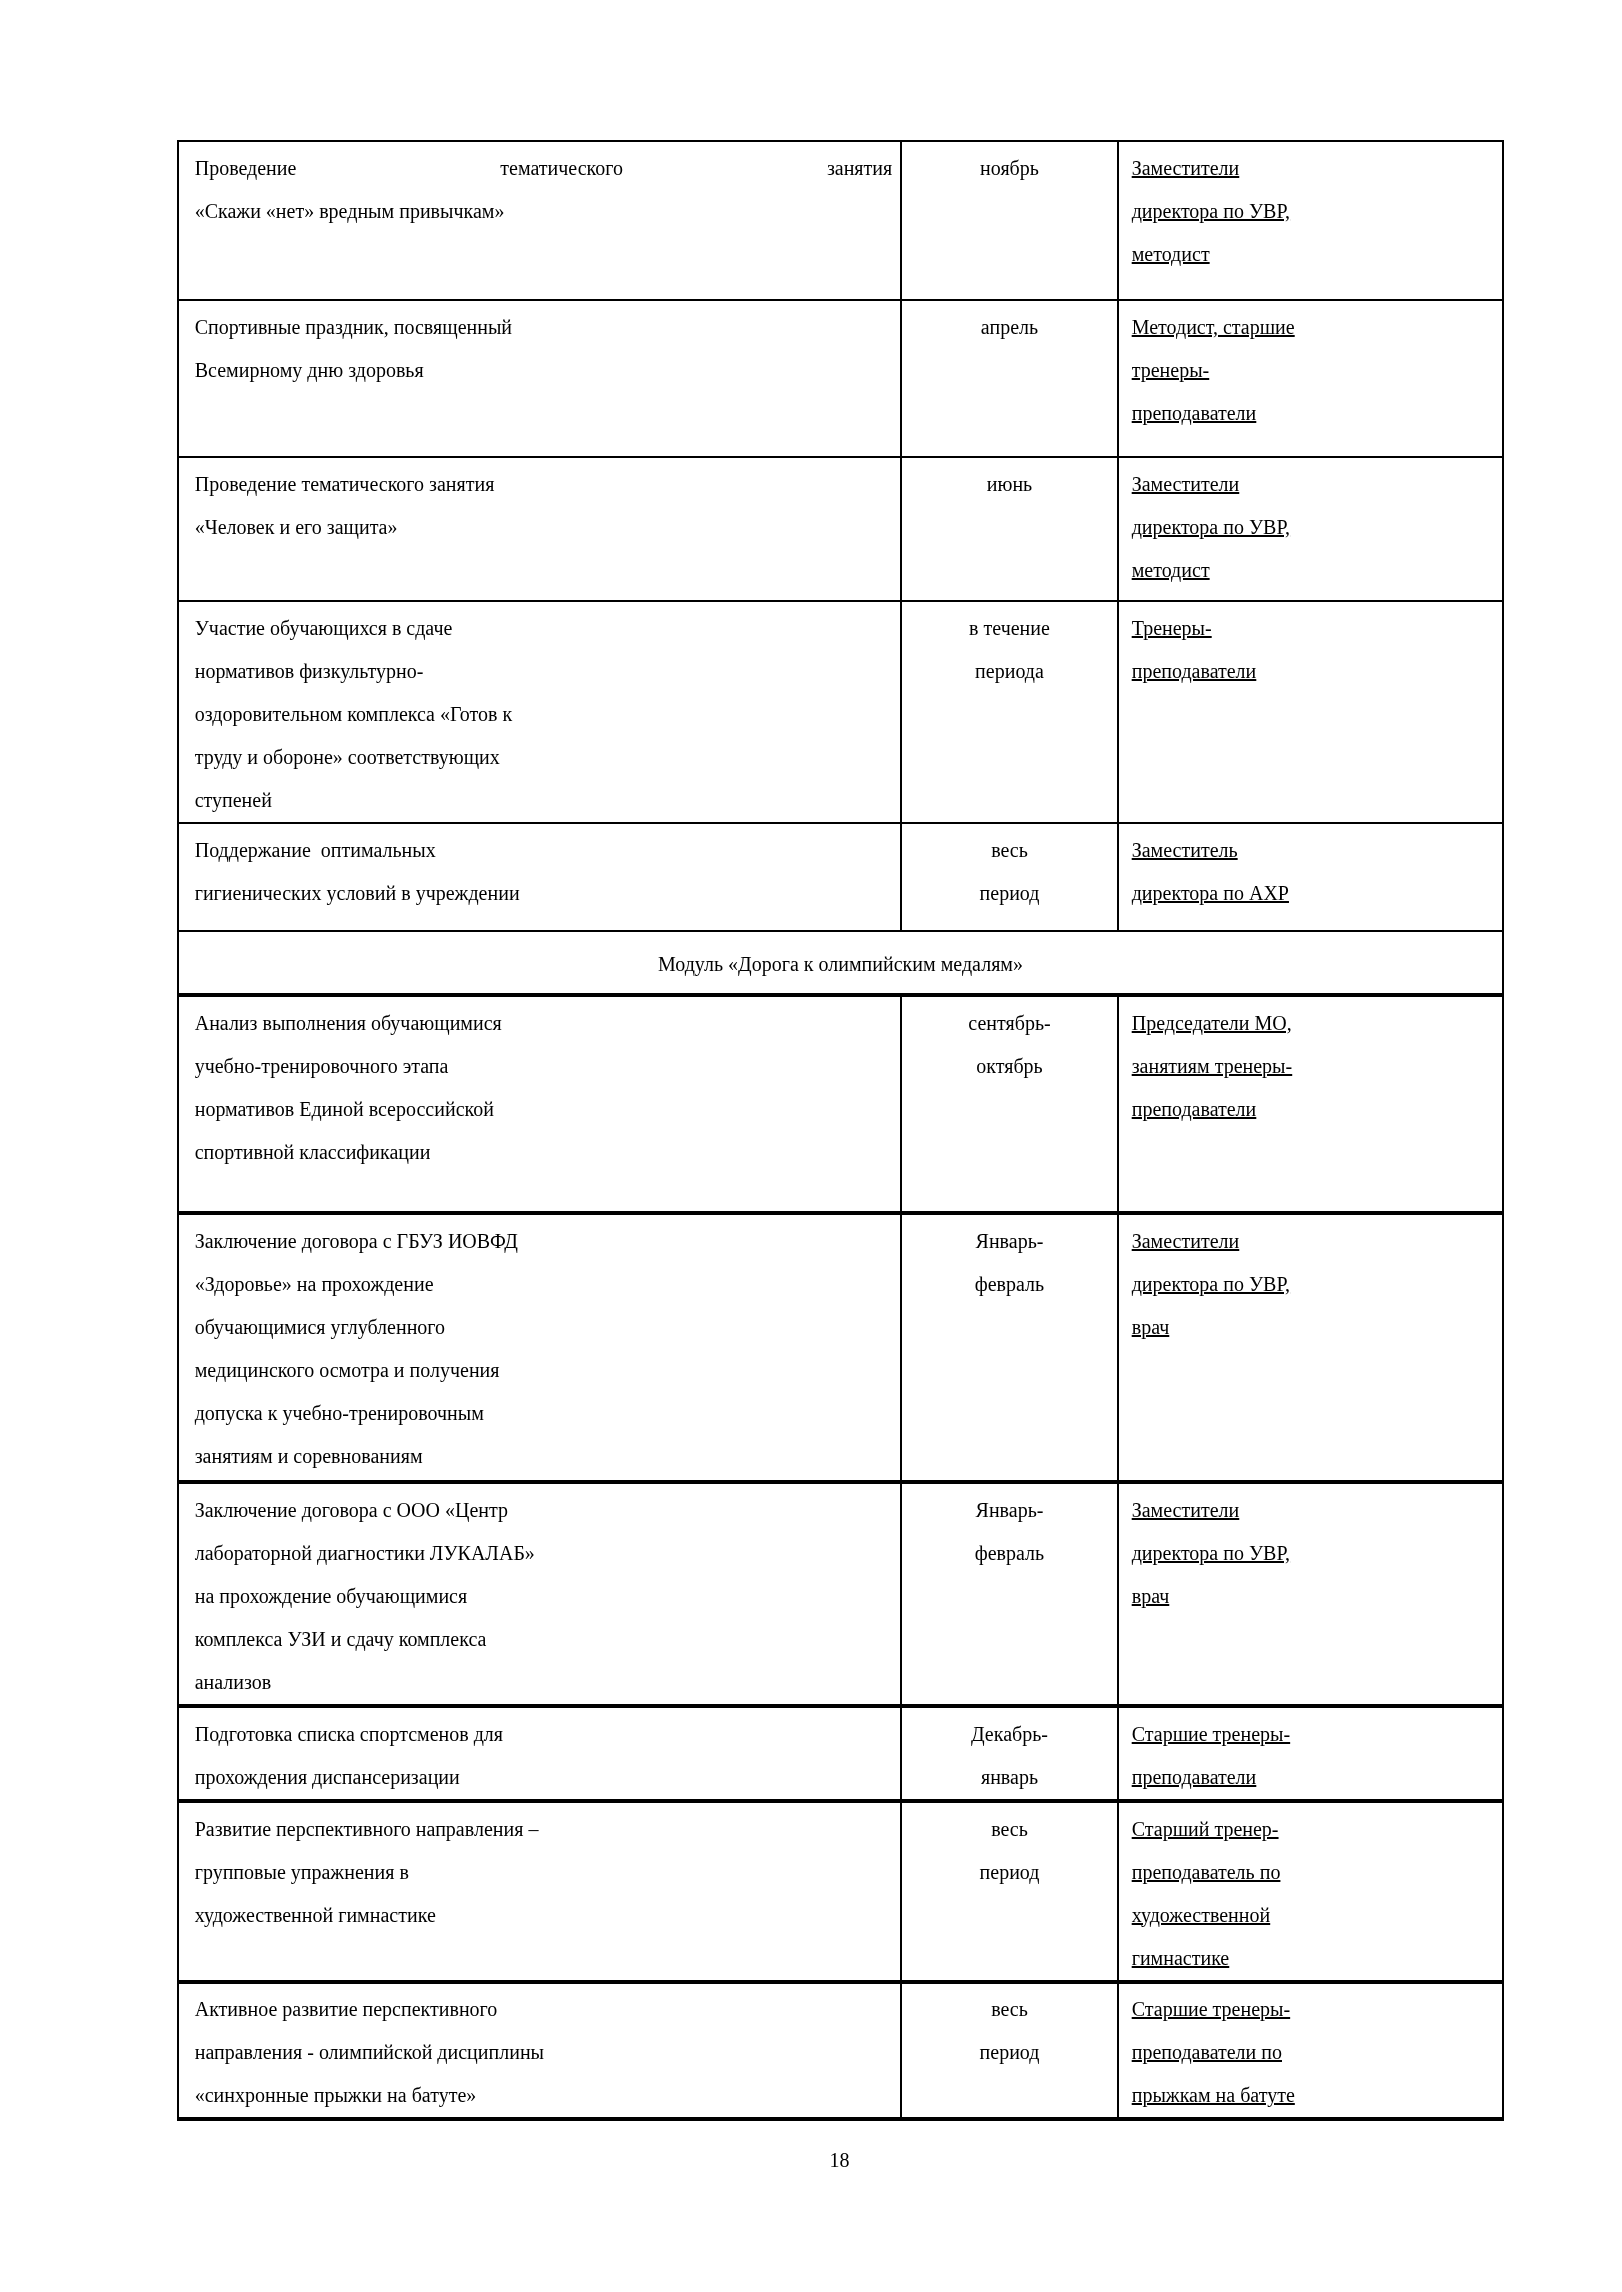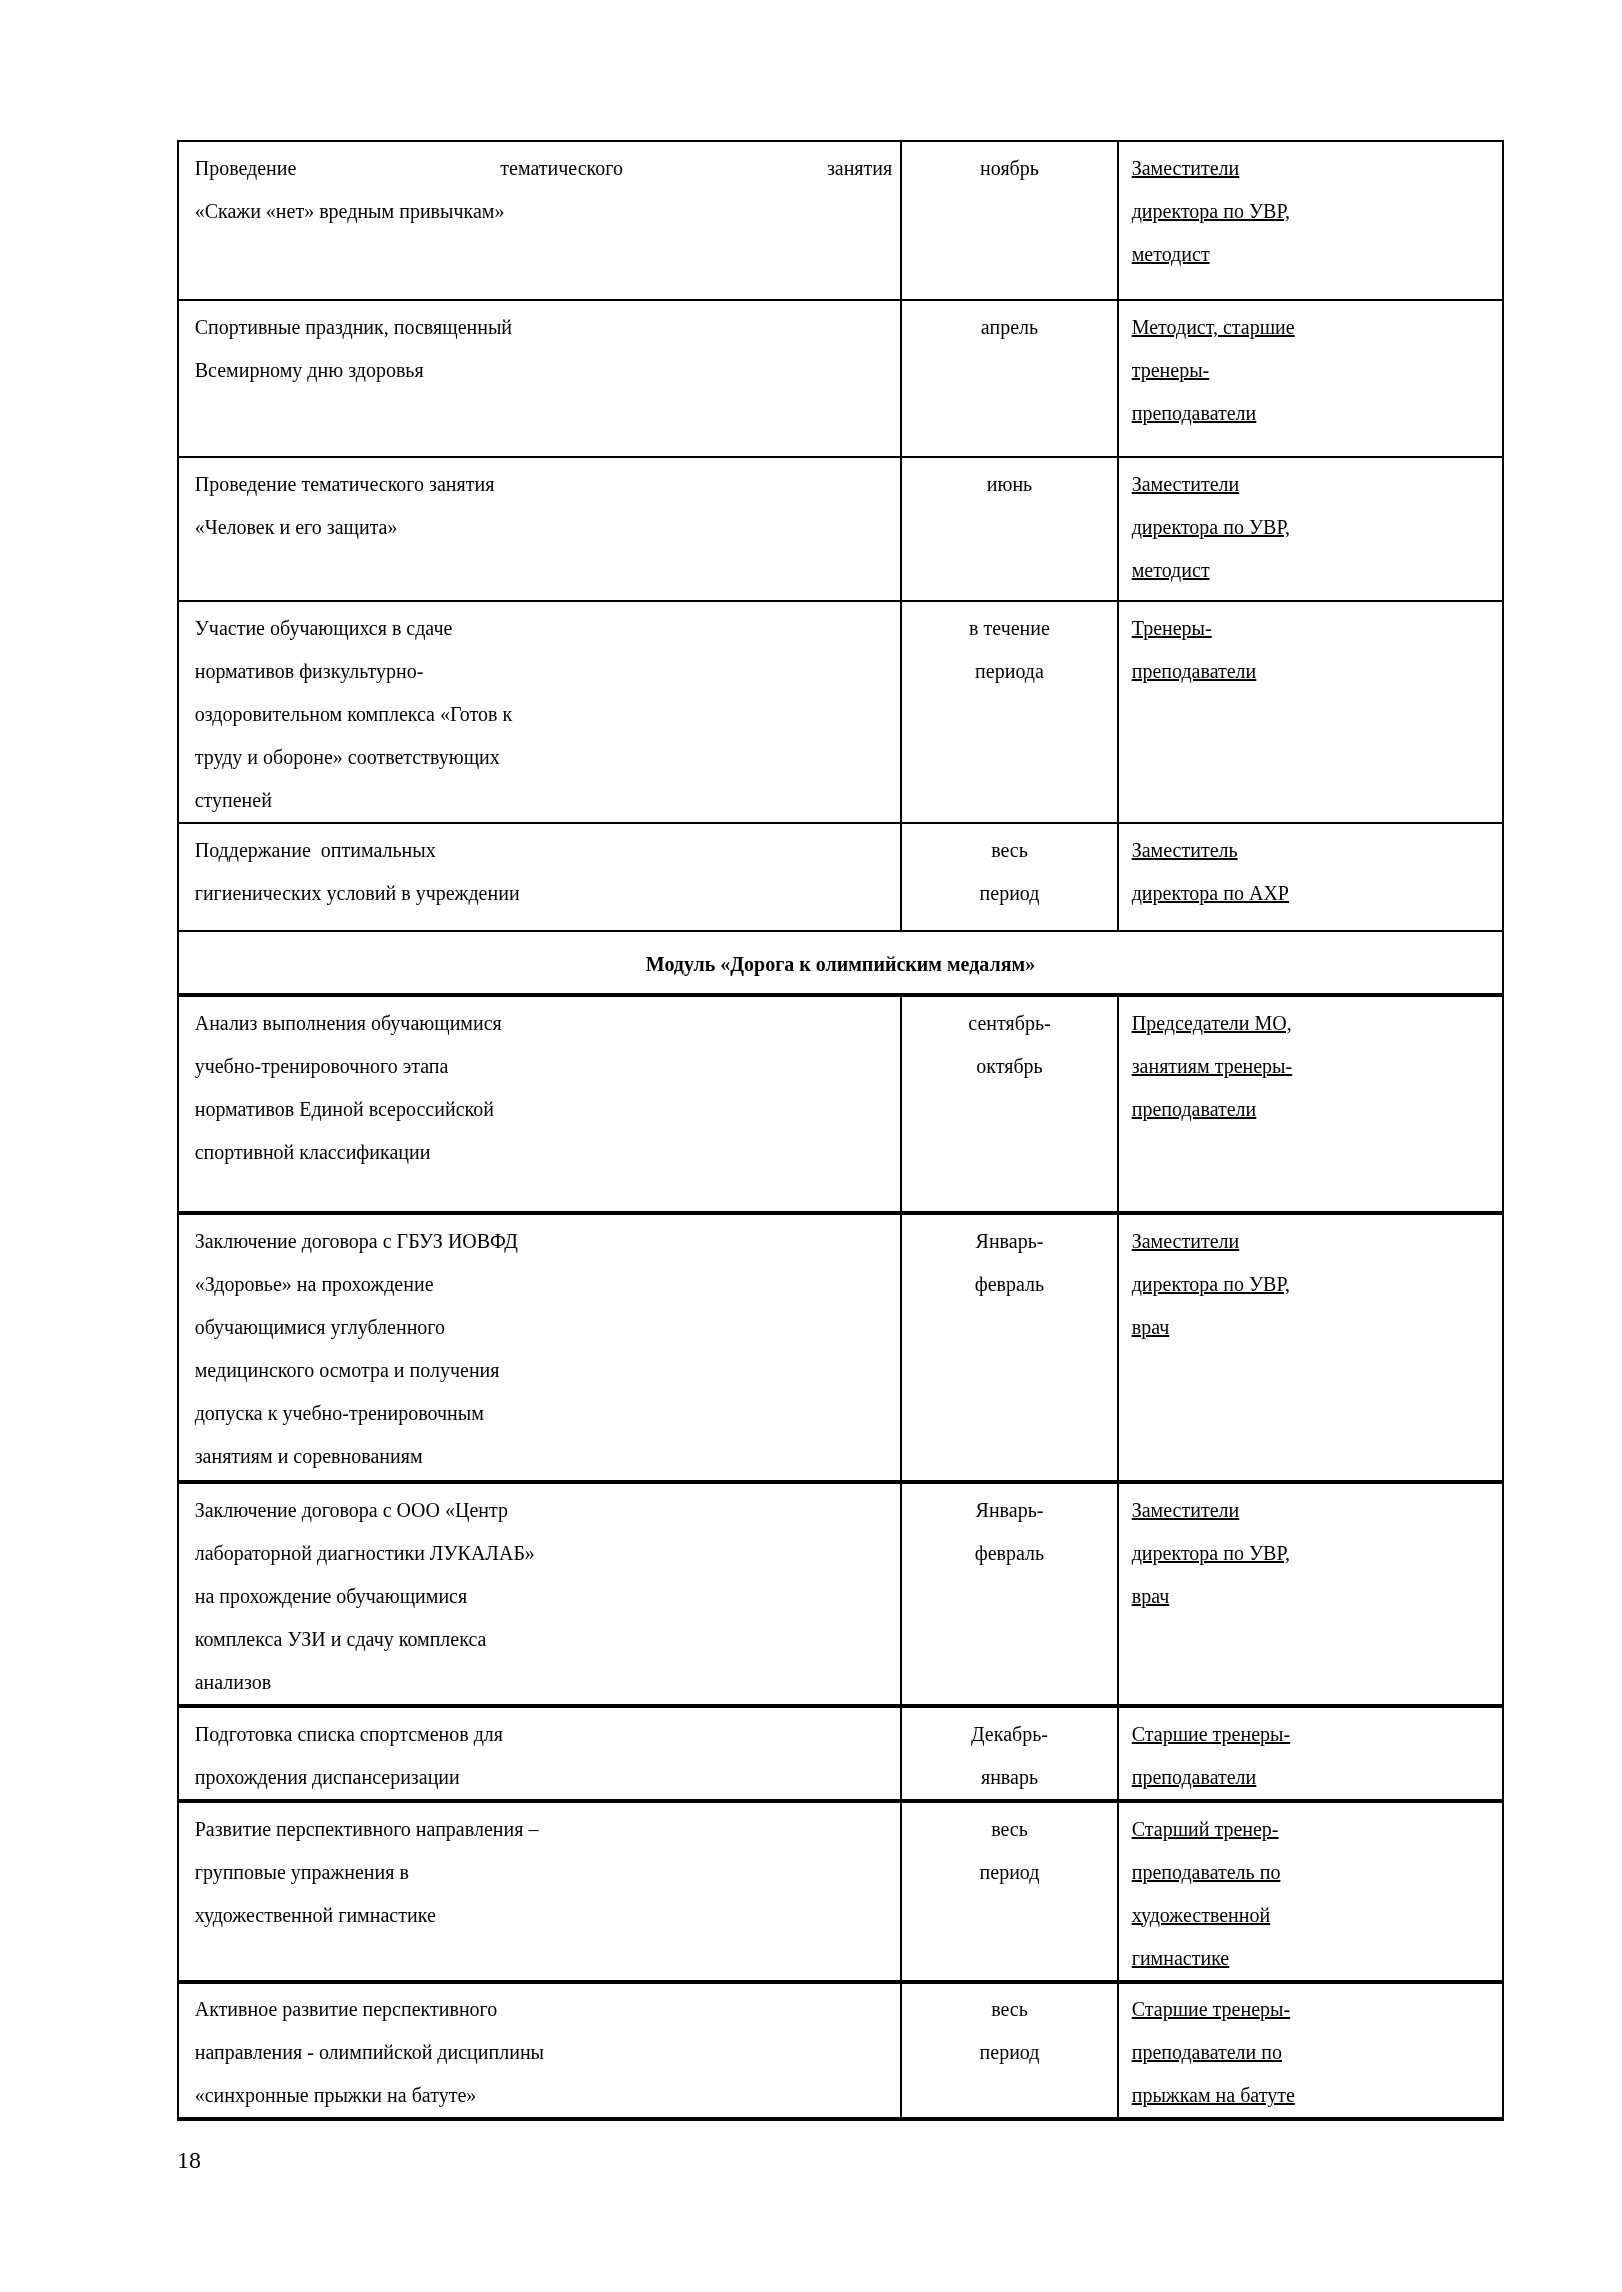--- a/index.html
+++ b/index.html
@@ -27,39 +27,40 @@
     line-height:43px;
     white-space:pre-wrap;
     overflow:hidden;
   }
   td.activity{padding:4.9px 7.8px 0 15.7px;text-align:left;}
   td.period{padding:4.9px 3.9px 0 3.9px;text-align:center;}
   td.resp{padding:4.9px 5.9px 0 12.7px;text-align:left;text-decoration:underline;}
   tr.thick-b > td{border-bottom:4.9px solid #000;}
   td.module-header{
     text-align:center;
-    font-weight:bold;
+    font-weight:normal;
     white-space:normal;
     padding:7.8px 9.8px 3.9px 9.8px;
     vertical-align:middle;
   }
   
   .r0{height:159px}.r1{height:157px}.r2{height:144px}.r3{height:216px}.r4{height:108px}
   .rh{height:64px}
   .r5{height:218px}.r6{height:269px}.r7{height:218px}.r8{height:88px}.r9{height:178px}.r10{height:135px}
   
   .jline{
     white-space:normal;
     text-align:justify;
     text-align-last:justify;
   }
   .page-number{
     margin:21.6px 0 0 177px;
     width:1325px;
-    font-size:24px;
+    text-align:center;
+    font-size:20px;
     line-height:35px;
   }
 </style>
 </head>
 <body>
 
 <table class="plan">
   <colgroup>
     <col class="c-activity">
     <col class="c-period">

